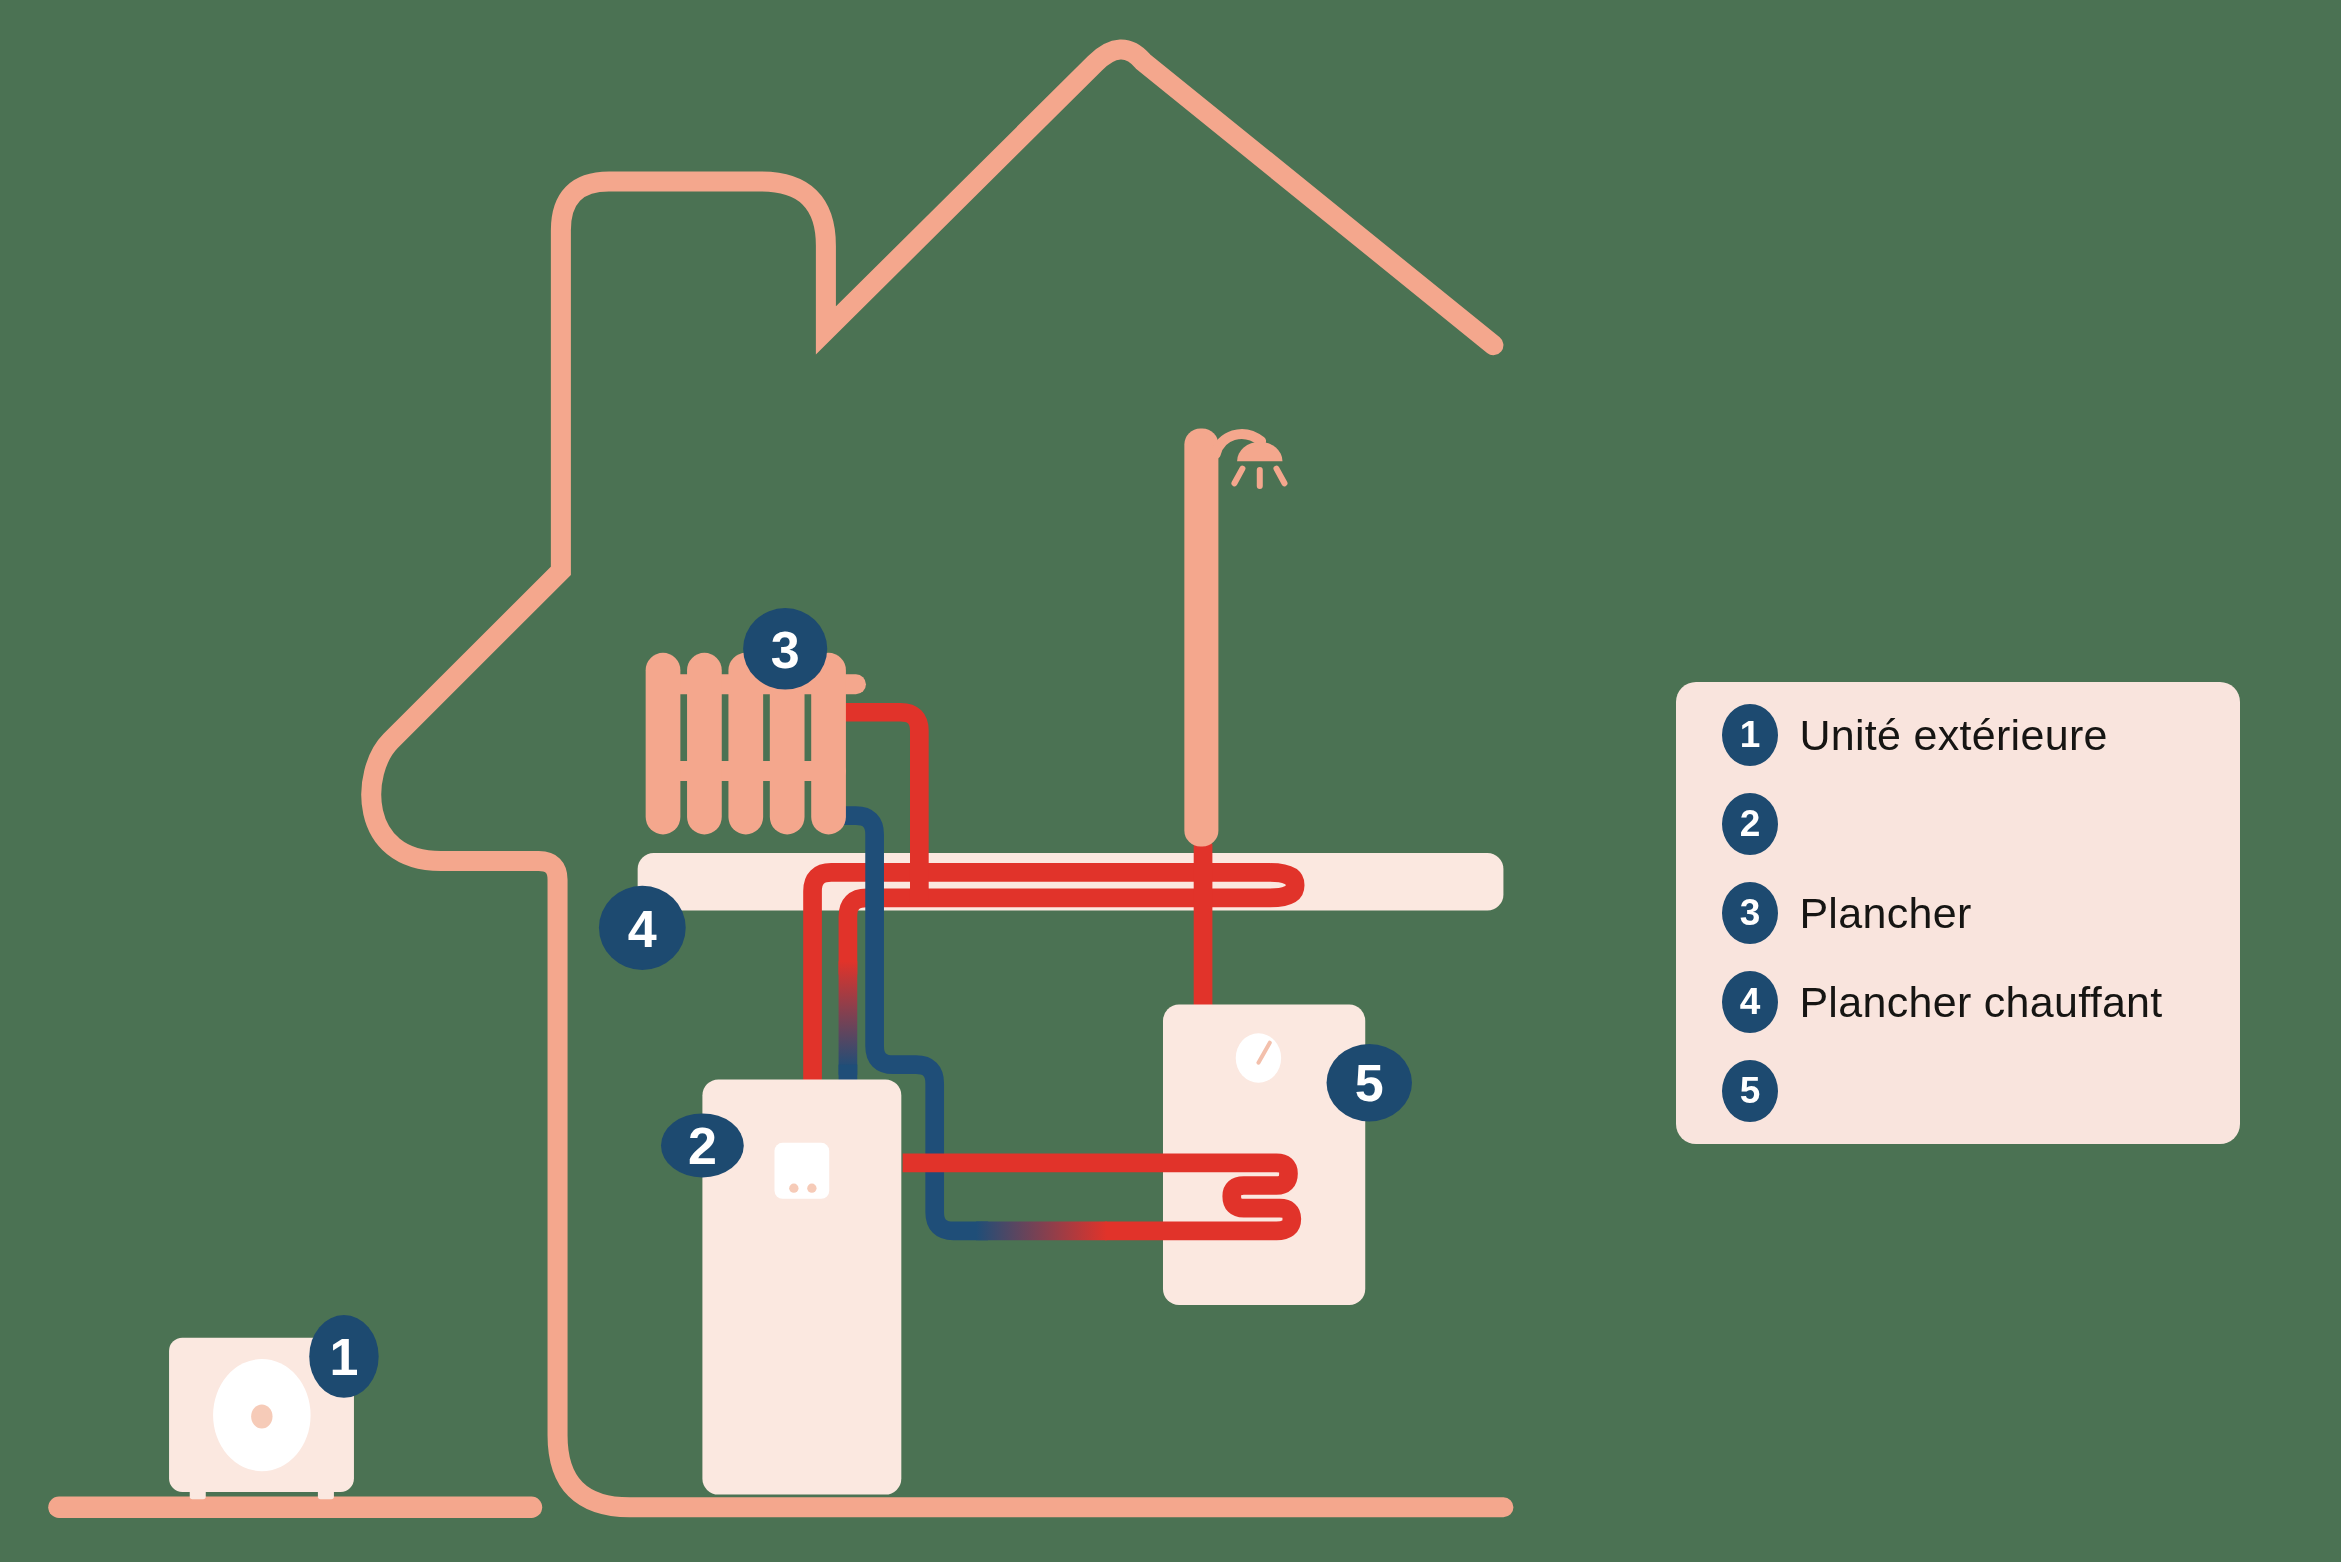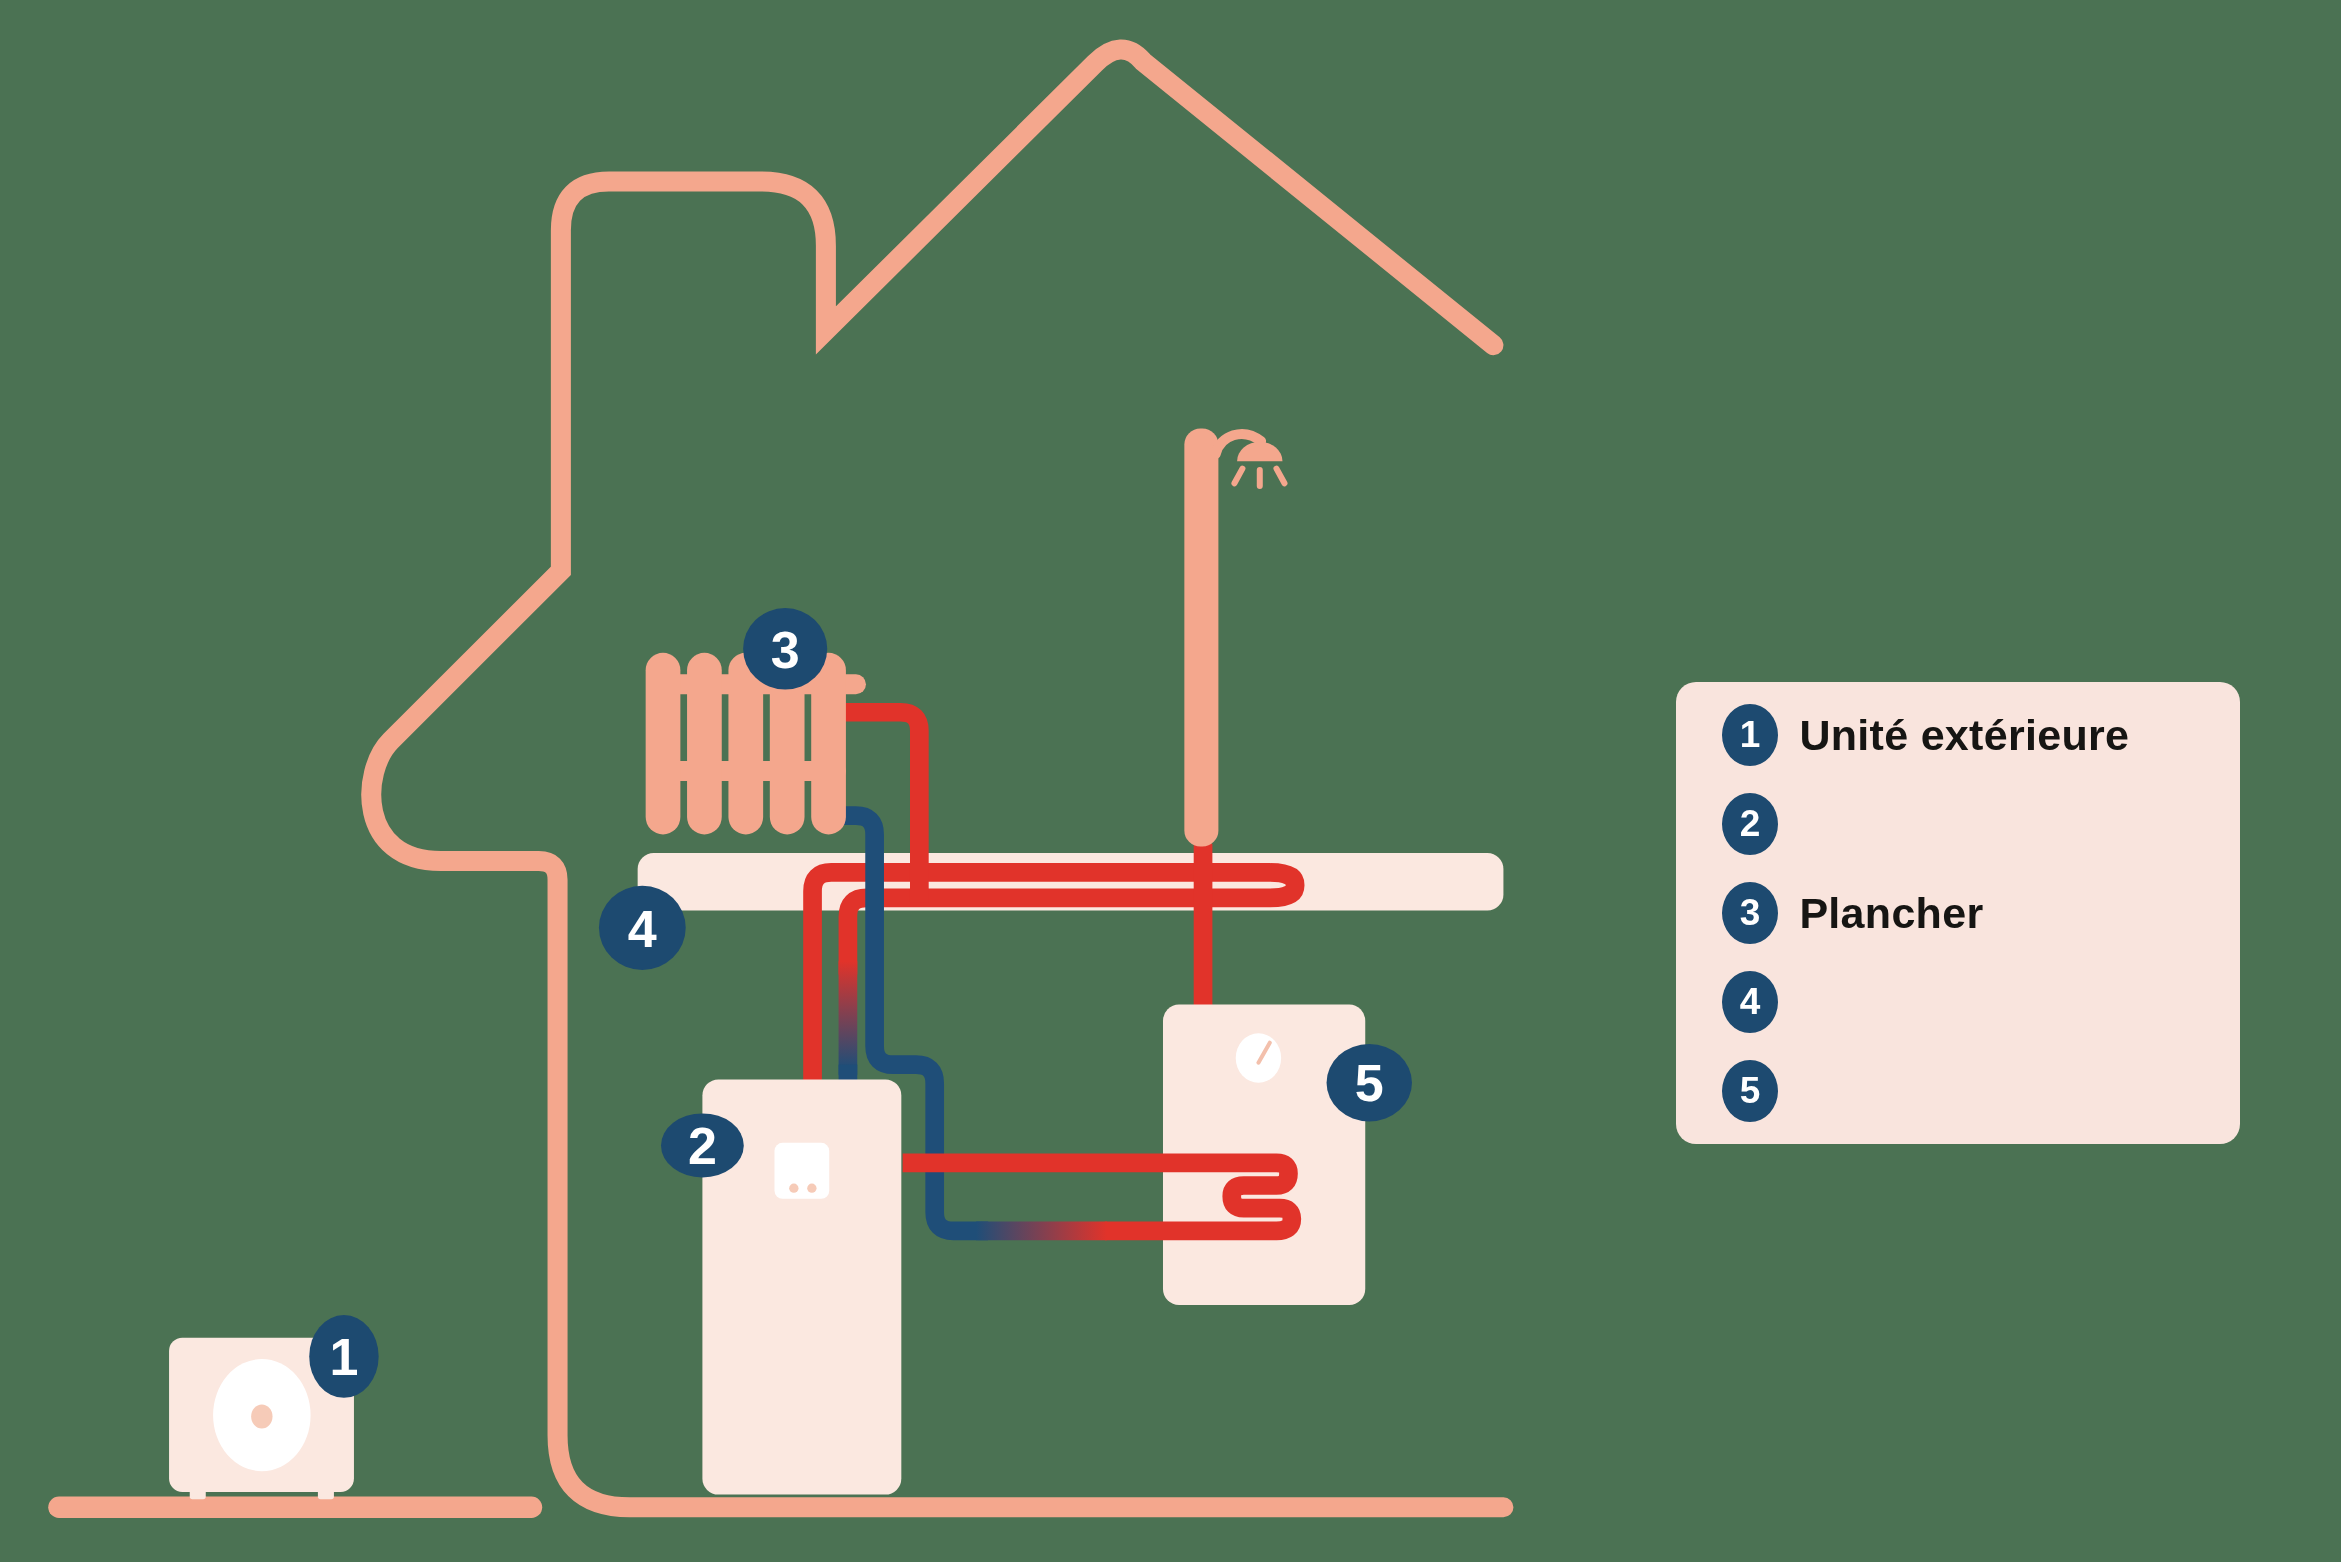--- a/index.html
+++ b/index.html
@@ -12,21 +12,21 @@
     background:#F9E4DD;border-radius:20px;box-sizing:border-box;
     display:flex;flex-direction:column;justify-content:center;
     padding:6.7px 27px 6.7px 46px;gap:27px;
   }
   .legend-row{display:flex;align-items:center;gap:21.4px;}
   .legend-badge{
     flex:0 0 auto;width:56px;height:62px;border-radius:50%;
     background:#1D4A70;color:#FFFFFF;display:flex;align-items:center;justify-content:center;
     font-size:37px;font-weight:700;
   }
-  .legend-label{font-size:43px;font-weight:700;color:#161513;letter-spacing:0.3px;white-space:nowrap;}
+  .legend-label{font-size:43px;font-weight:400;color:#161513;letter-spacing:0.3px;white-space:nowrap;}
   text.badge-num{fill:#FFFFFF;font-family:"Liberation Sans",sans-serif;font-weight:700;font-size:78px;text-anchor:middle;}
 </style>
 </head>
 <body>
 
 <div id="stage">
 
   <svg id="scene" viewBox="0 0 3508 2340" width="2342" height="1562" xmlns="http://www.w3.org/2000/svg">
     <defs>
       <linearGradient id="gv" gradientUnits="userSpaceOnUse" x1="1270" y1="1440" x2="1270" y2="1600">
@@ -131,19 +131,20 @@
     </div>
     <div class="legend-row">
       <div class="legend-badge">2</div>
     </div>
     <div class="legend-row">
       <div class="legend-badge">3</div>
       <div class="legend-label">Plancher</div>
     </div>
     <div class="legend-row">
       <div class="legend-badge">4</div>
+      <div class="legend-label">Plancher chauffant</div>
     </div>
     <div class="legend-row">
       <div class="legend-badge">5</div>
     </div>
   </div>
 </div>
 
 
 </body></html>

